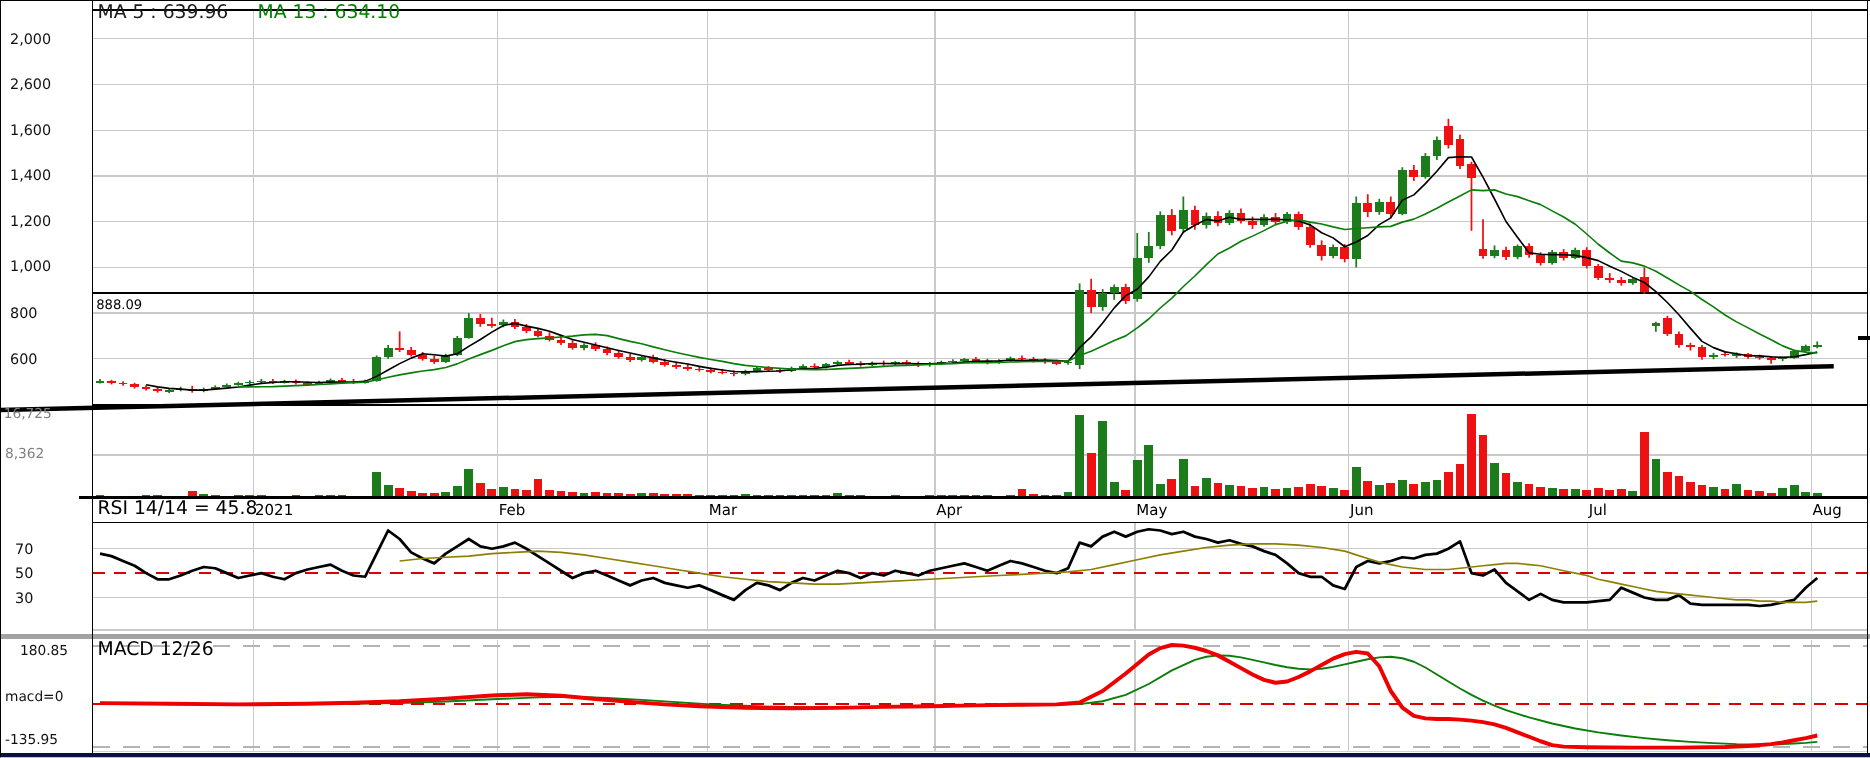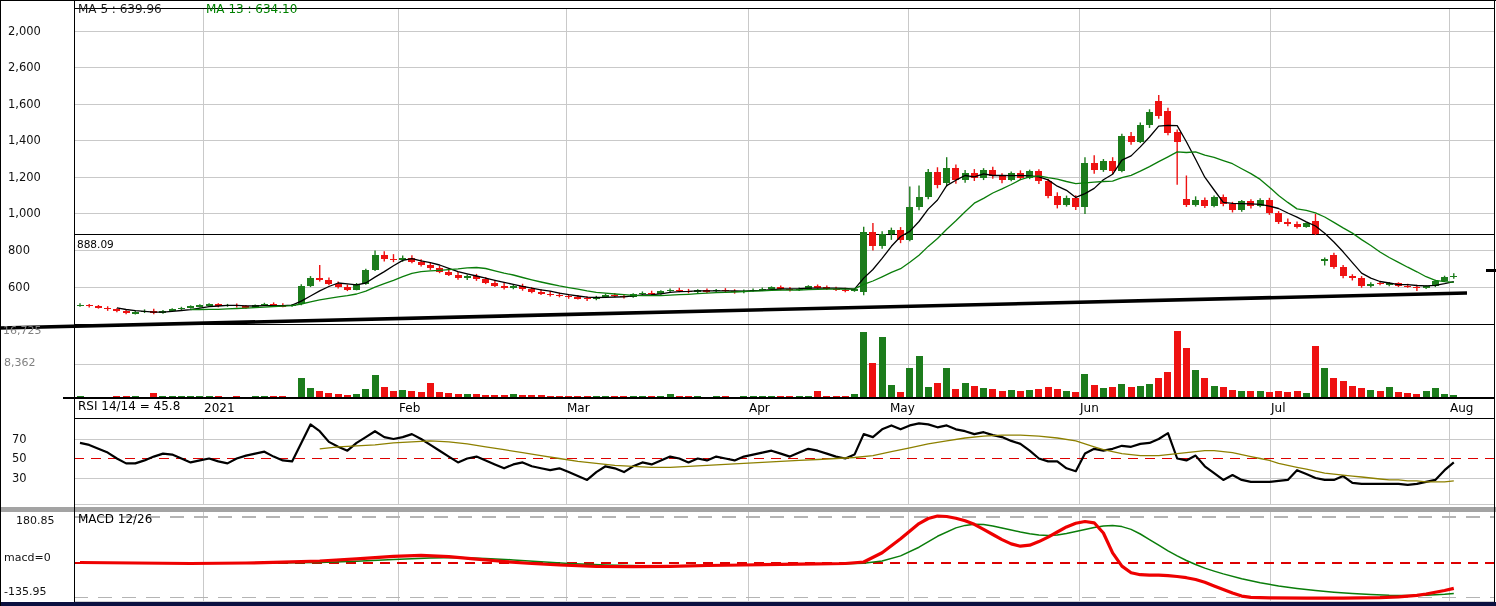--- a/index.html
+++ b/index.html
@@ -1,18 +1,18 @@
 <!DOCTYPE html>
 <html><head>
 <meta charset="utf-8">
 <style>
   html,body{margin:0;padding:0;background:#fff;}
   #app{position:relative;width:1496px;height:606px;background:#fff;overflow:hidden;
        font-family:"DejaVu Sans","Liberation Sans",sans-serif;}
-  .lbl{position:absolute;color:#000;font-size:12px;line-height:12px;white-space:nowrap;}
+  .lbl{position:absolute;color:#000;font-size:15px;line-height:12px;white-space:nowrap;}
   .price-lbl{font-size:11.5px;color:#111;}
   .vol-lbl{color:#808080;font-size:11px;}
   .month-lbl{font-size:12px;color:#000;}
   .rsi-tick{font-size:11.5px;color:#111;}
   .macd-tick{font-size:11px;color:#111;}
   #ma5{left:78px;top:3px;color:#1a1a1a;}
   #ma13{left:166px;top:3px;color:#008000;margin-left:40px;}
   #refline-lbl{left:77px;top:238px;font-size:10.5px;}
   #watermark{left:78px;top:378px;font-size:21px;color:#8a8a8a;letter-spacing:0.5px;}
   #rsi-lbl{left:78px;top:400px;}
@@ -558,21 +558,21 @@
     </div>
   <div id="vol-labels">
       <div class="lbl vol-lbl" style="left: 3px; top: 325px; text-align: center;">16,725</div>
       <div class="lbl vol-lbl" style="left: 4px; top: 357px;">8,362</div>
     </div>
   <div id="month-labels">
       <div class="lbl month-lbl" style="left: 204px; top: 402px;">2021</div>
       <div class="lbl month-lbl" style="left: 399px; top: 402px;">Feb</div>
       <div class="lbl month-lbl" style="left: 567px; top: 402px;">Mar</div>
       <div class="lbl month-lbl" style="left: 749px; top: 402px;">Apr</div>
-      <div class="lbl month-lbl" style="left: 890px; top: 402px;">May</div>
+      <div class="lbl month-lbl" style="left: 909px; top: 402px;">May</div>
       <div class="lbl month-lbl" style="left: 1080px; top: 402px;">Jun</div>
       <div class="lbl month-lbl" style="left: 1271px; top: 402px;">Jul</div>
       <div class="lbl month-lbl" style="left: 1450px; top: 402px;">Aug</div>
     </div>
   <div id="rsi-ticks">
       <div class="lbl rsi-tick" style="left: 12px; top: 432.5px;">70</div>
       <div class="lbl rsi-tick" style="left: 12px; top: 452px;">50</div>
       <div class="lbl rsi-tick" style="left: 12px; top: 471.5px;">30</div>
     </div>
   <div id="macd-ticks">

